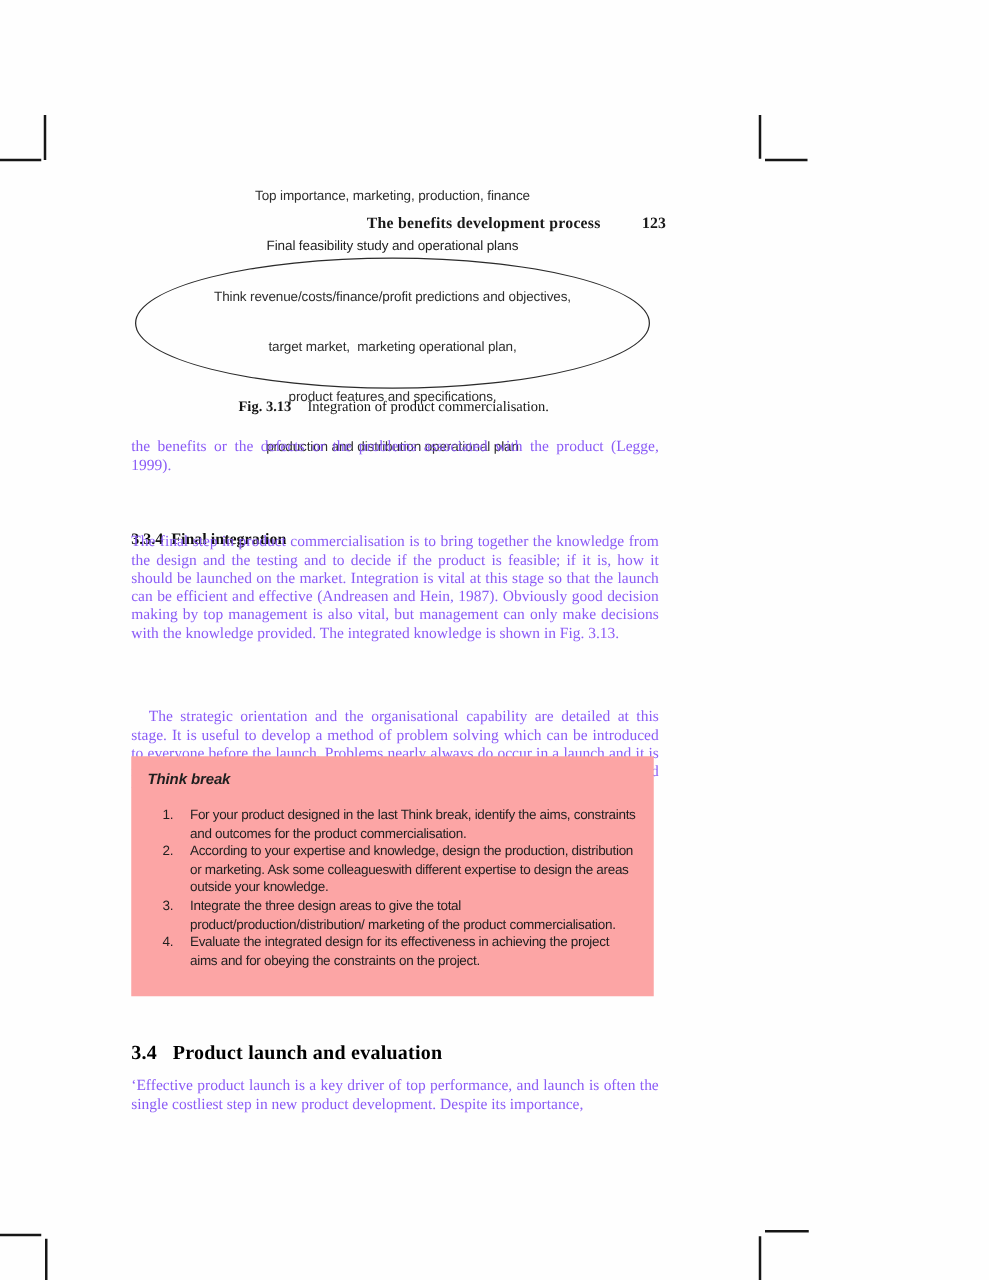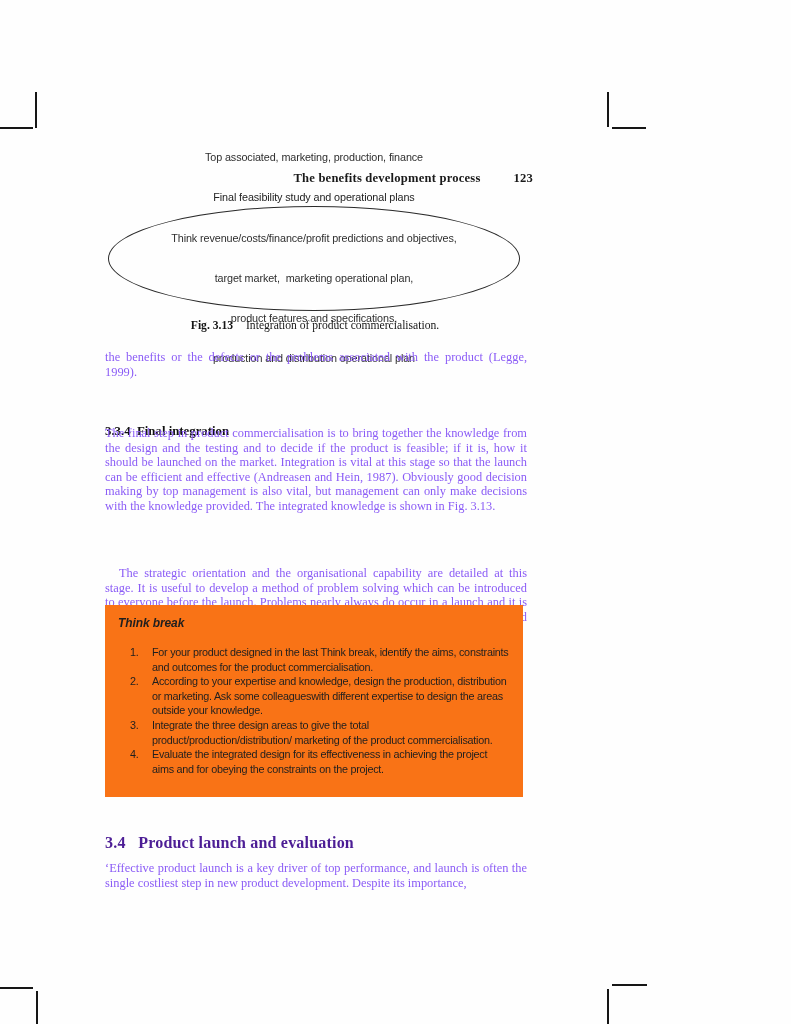--- a/index.html
+++ b/index.html
@@ -30,29 +30,29 @@
   .body{position:absolute;left:105px;width:422px;margin:0;font-size:12.4px;line-height:14.6px;
         text-align:justify;color:#8b5cf6;}
   .intro{top:350px;}
   .h334{position:absolute;top:424px;left:105px;margin:0;font-size:12.8px;font-weight:bold;
         white-space:pre-wrap;color:#111;}
   .p1{top:426px;}
   .p2{top:546px;text-indent:14px;margin-top:20px;}
 
   
   .think-break{position:absolute;top:605px;left:105px;width:418px;height:192px;
-        background:#f97316;box-sizing:border-box;padding:11px 8px 0 13px;
+        background:#fca5a5;box-sizing:border-box;padding:11px 8px 0 13px;
         font-family:"Liberation Sans",sans-serif;color:#1f1f1f;}
   .tb-title{font-weight:bold;font-style:italic;font-size:12px;margin-bottom:15px;letter-spacing:-0.1px;}
   .tb-item{display:flex;align-items:flex-start;font-size:10.8px;line-height:14.6px;letter-spacing:-0.25px;}
   .tb-num{flex:0 0 22px;margin-left:12px;}
   .tb-text{flex:1;padding-right:4px;}
 
   .h34{position:absolute;top:834px;left:105px;margin:0;font-size:16px;font-weight:bold;
-        white-space:pre-wrap;color:#4c1d95;letter-spacing:.2px;}
+        white-space:pre-wrap;color:#000000;letter-spacing:.2px;}
   .p34{top:861px;}
 </style>
 </head>
 <body>
 
 <div class="page">
 
   <div class="mark" style="left:35px;top:92px;width:2px;height:36px;"></div>
   <div class="mark" style="left:0;top:127px;width:33px;height:2px;"></div>
   <div class="mark" style="left:607px;top:92px;width:2px;height:35px;"></div>
@@ -61,21 +61,21 @@
   <div class="mark" style="left:607px;top:989px;width:2px;height:35px;"></div>
   <div class="mark" style="left:0;top:987px;width:33px;height:2px;"></div>
   <div class="mark" style="left:36px;top:991px;width:2px;height:33px;"></div>
 
   <div class="running-head">
     <span>The benefits development process</span><span class="pageno">123</span>
   </div>
 
   <div class="fig-ellipse">
     <div class="ellipse-text">
-      <div>Top associated, marketing, production, finance</div>
+      <div>Top importance, marketing, production, finance</div>
       <div class="bold-line">Final feasibility study and operational plans</div>
       <div>Think revenue/costs/finance/profit predictions and objectives,</div>
       <div>target market,  marketing operational plan,</div>
       <div>product features and specifications,</div>
       <div>production and distribution operational plan</div>
     </div>
   </div>
 
   <div class="fig-caption">
     <span class="cap-label">Fig. 3.13</span><span>Integration of product commercialisation.</span>

